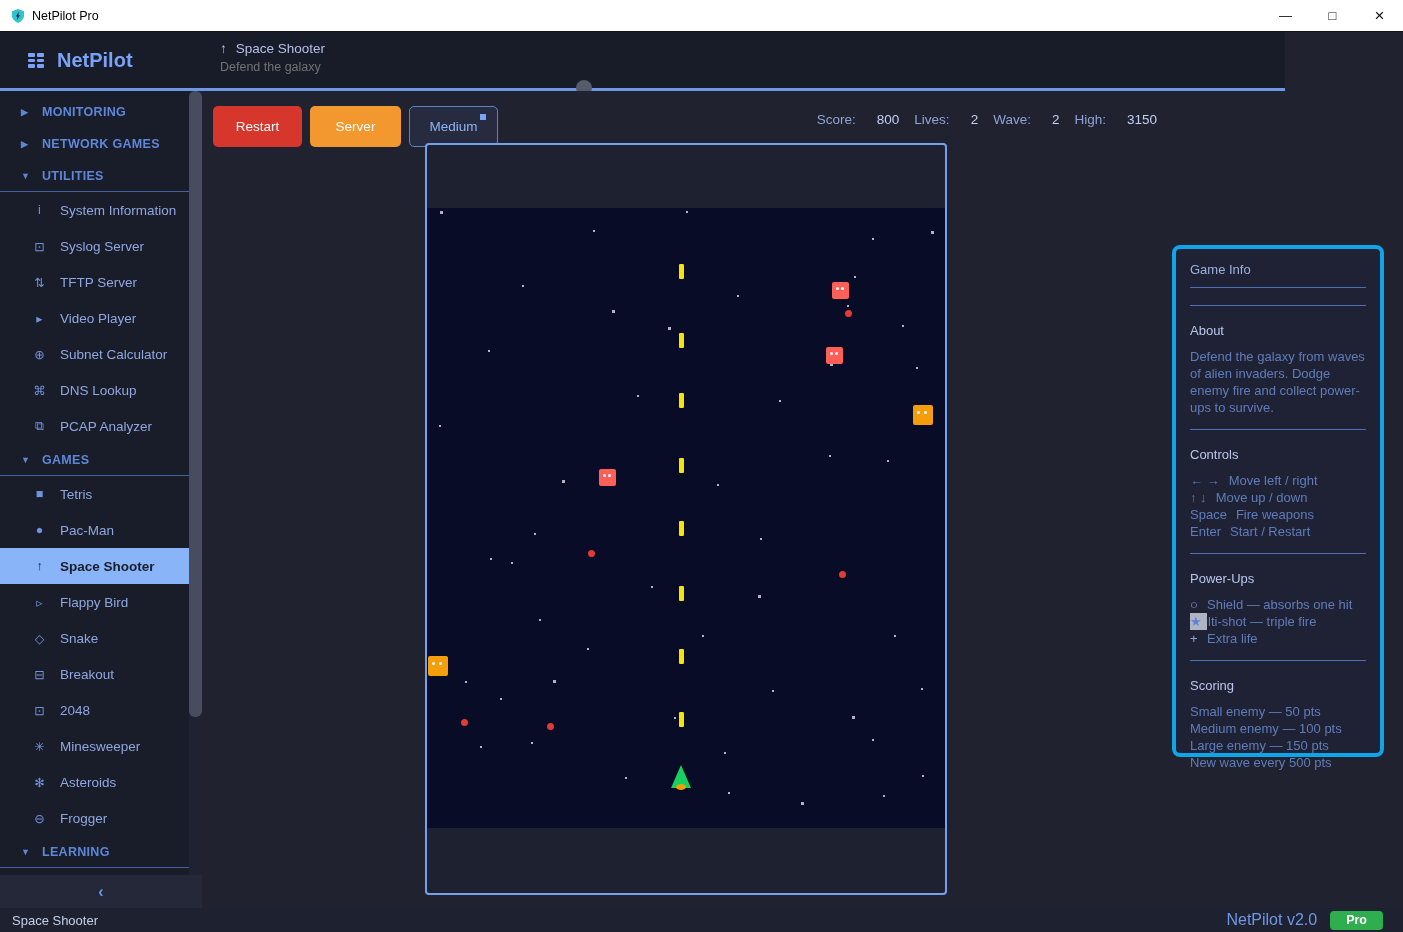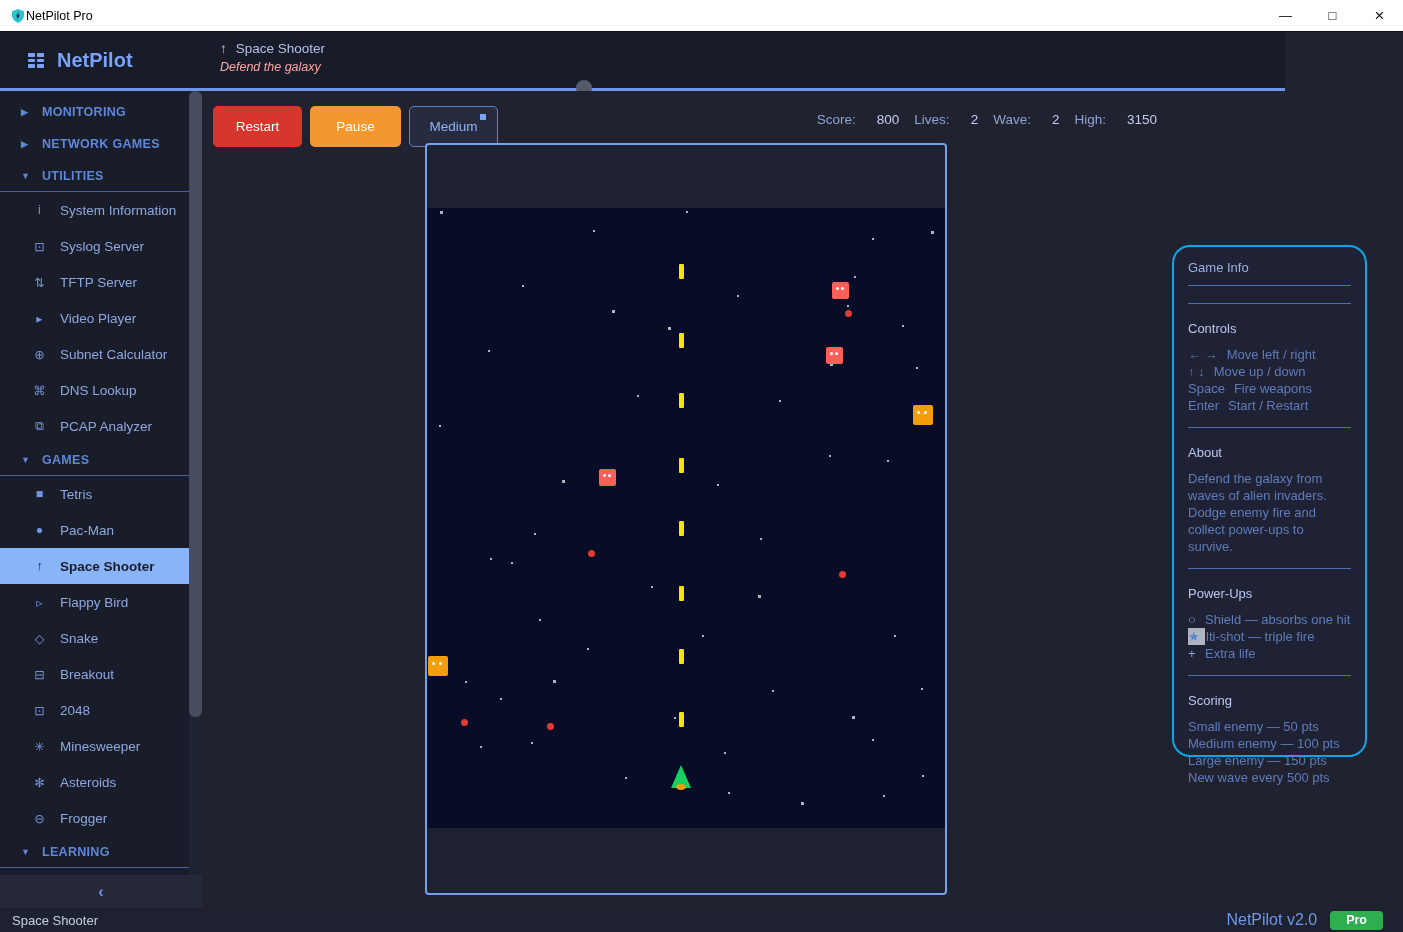--- a/index.html
+++ b/index.html
@@ -1,37 +1,37 @@
 <!DOCTYPE html>
 <html><head>
 <meta charset="utf-8">
 <style>
   * { margin:0; padding:0; box-sizing:border-box; }
   html,body { width:1403px; height:932px; overflow:hidden; }
   body { font-family:"Liberation Sans", sans-serif; background:#20222f; position:relative; }
 
   
   .titlebar { position:absolute; left:0; top:0; width:1403px; height:32px; background:#ffffff;
-    display:flex; align-items:center; padding-left:10px; gap:0; border-bottom:1px solid #10121c;text-align:center; }
+    display:flex; align-items:center; padding-left:10px; gap:6px; border-bottom:1px solid #10121c;text-align:center; }
   .app-title { font-size:12.5px; color:#000; }
   .win-controls { margin-left:auto; display:flex; height:100%; }
   .win-btn { width:47px; height:100%; display:flex; align-items:center; justify-content:center;
     color:#111; font-size:13px; cursor:default; }
   .win-btn.close { font-size:17px; }
 
   
   .header { position:absolute; left:0; top:32px; width:1285px; height:59px; background:#181b28;
     border-bottom:3px solid #6f97e8; }
   .brand { position:absolute; left:28px; top:17px; display:flex; align-items:center; gap:13px; }
   .grid-icon { width:16px; height:15px; display:grid; grid-template-columns:1fr 1fr; grid-template-rows:1fr 1fr 1fr; gap:2px; }
   .grid-icon i { background:#7aa2f7; border-radius:1px; }
   .brand-text { font-size:20px; font-weight:bold; color:#7aa2f7; }
   .page-info { position:absolute; left:220px; top:9px; }
   .page-title { color:#b4c1e6; font-size:13.5px; display:flex; gap:9px; align-items:center; }
-  .page-sub { color:#fca5a5; font-size:12.5px; margin-top:4px;font-style:italic; }
+  .page-sub { color:#737373; font-size:12.5px; margin-top:4px; }
   .splitter-knob { position:absolute; left:576px; top:48px; width:16px; height:16px; border-radius:50%;
     background:#565b6c; }
 
   
   .sidebar { position:absolute; left:0; top:91px; width:189px; height:784px; background:#191c29;
     padding-top:5px; overflow:hidden; }
   .section-header { height:32px; display:flex; align-items:center; gap:10px; padding-left:21px;
     color:#5f87d9; font-weight:bold; font-size:12.5px; letter-spacing:.3px; cursor:default; }
   .section-header .tri { width:11px; font-size:9px; color:#5f87d9; }
   .section-header.expanded { border-bottom:1px solid #44629f; }
@@ -70,22 +70,22 @@
   .playfield { position:absolute; left:0; top:63px; width:518px; height:620px; background:#090c26; }
   .star { position:absolute; background:#aeb4c2; }
   .pbullet { position:absolute; width:5px; height:15px; border-radius:1px; }
   .enemy { position:absolute; border-radius:2px; }
   .enemy .eye { position:absolute; background:#fff; border-radius:50%; }
   .ebullet { position:absolute; width:7px; height:7px; border-radius:50%; }
   .ship { position:absolute; width:0; height:0; border-left:10px solid transparent; border-right:10px solid transparent; }
   .engine { position:absolute; width:10px; height:6px; border-radius:50%; }
 
   
-  .info-panel { position:absolute; left:970px; top:154px; width:195px; height:512px;
-    background:#1f2234; border:2px solid #0ea5e9; border-radius:18px; padding:13px 14px 10px; }
+  .info-panel { position:absolute; left:970px; top:154px; width:212px; height:512px;
+    background:#1f2234; border:4px solid #0ea5e9; border-radius:8px; padding:13px 14px 10px; }
   .panel-title { color:#9db1e0; font-size:13px; padding-bottom:10px; border-bottom:1px solid #4d6fb8;
     margin-bottom:17px; }
   .panel-section { border-top:1px solid #4d6fb8; padding:11px 0 13px; }
   .panel-heading { color:#bac7ec; font-size:13px; margin:6px 0 10px; }
   .panel-paragraph { color:#5f7cba; font-size:13px; line-height:17px; }
   .panel-row { color:#5f7cba; font-size:13px; line-height:17px; display:flex; }
   .panel-row .key { margin-right:9px; white-space:nowrap; }
   .panel-row .pic { width:17px; color:#8aa4dc; }
   .panel-row .pic.star { color:#5b84d6; }
 
@@ -230,21 +230,21 @@
   </nav>
 <div class="scrollbar">
   <div class="scroll-thumb"></div>
 </div>
 <div class="collapse-row">
   <span class="chev">‹</span>
 </div>
 
 <div class="main">
   <div class="btn btn-restart">Restart</div>
-  <div class="btn btn-pause">Pause</div>
+  <div class="btn btn-pause">Server</div>
   <div class="btn btn-difficulty">
     <span>Medium</span>
     <span class="dd-square"></span>
   </div>
   <div class="stats" id="stats">
       <div class="stat">
         <span class="lbl">Score:</span>
         <span class="val">800</span>
       </div>
       <div class="stat">
@@ -347,41 +347,41 @@
         <div class="ebullet" style="left: 120px; top: 578px; background: rgb(226, 59, 51);"></div>
         <div class="ship" style="left: 244px; top: 620px; border-bottom: 23px solid rgb(22, 209, 96);"></div>
         <div class="engine" style="left: 249px; top: 639px; background: rgb(245, 158, 11);"></div>
       </div>
   </div>
 
   <div class="info-panel">
     <div class="panel-title">Game Info</div>
     <div id="panel-sections">
         <div class="panel-section">
+          <div class="panel-heading">About</div>
+          <div class="panel-paragraph">Defend the galaxy from waves of alien invaders. Dodge enemy fire and collect power-ups to survive.</div>
+        </div>
+        <div class="panel-section">
           <div class="panel-heading">Controls</div>
           <div class="panel-row">
             <span class="key">← →</span>
             <span>Move left / right</span>
           </div>
           <div class="panel-row">
             <span class="key">↑ ↓</span>
             <span>Move up / down</span>
           </div>
           <div class="panel-row">
             <span class="key">Space</span>
             <span>Fire weapons</span>
           </div>
           <div class="panel-row">
             <span class="key">Enter</span>
             <span>Start / Restart</span>
           </div>
-        </div>
-        <div class="panel-section">
-          <div class="panel-heading">About</div>
-          <div class="panel-paragraph">Defend the galaxy from waves of alien invaders. Dodge enemy fire and collect power-ups to survive.</div>
         </div>
         <div class="panel-section">
           <div class="panel-heading">Power-Ups</div>
           <div class="panel-row">
             <span class="pic">○</span>
             <span>Shield — absorbs one hit</span>
           </div>
           <div class="panel-row">
             <span class="pic star">★</span>
             <span>Multi-shot — triple fire</span>

